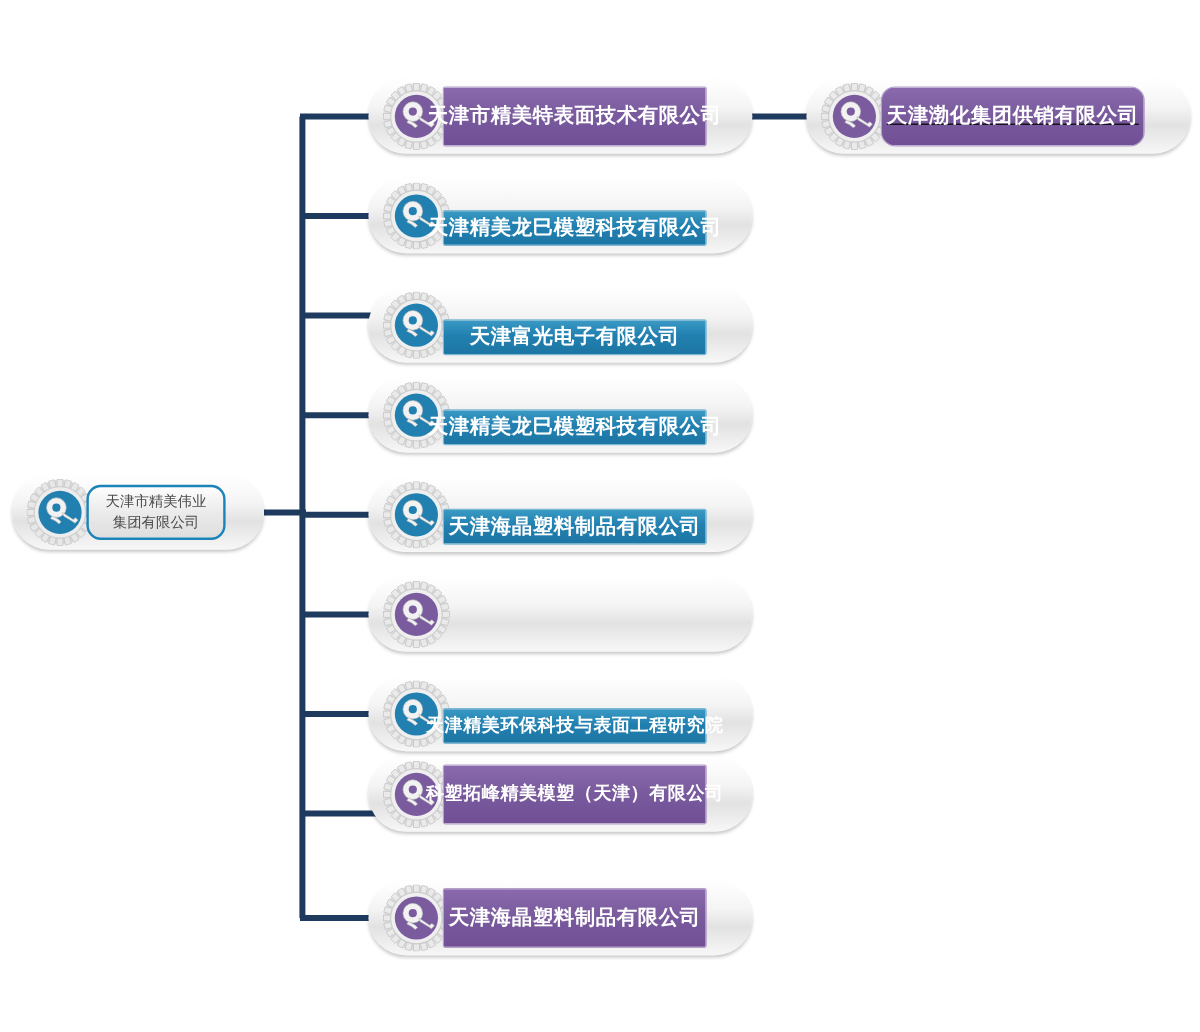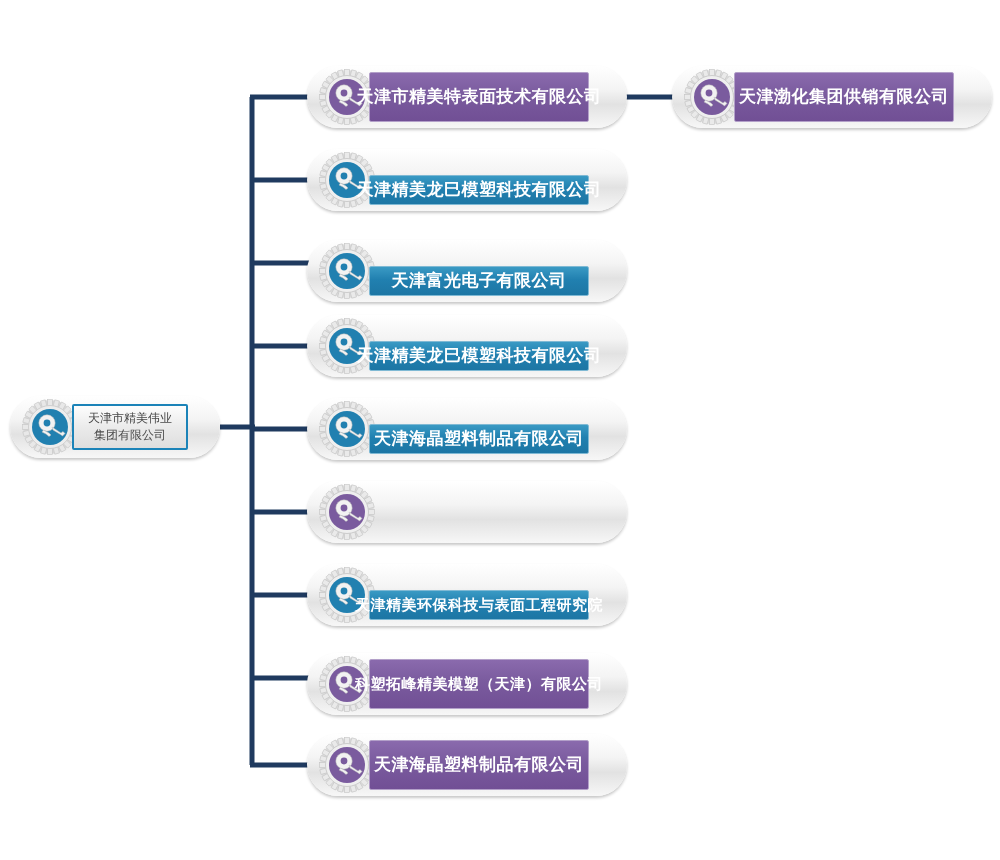--- a/index.html
+++ b/index.html
@@ -81,38 +81,39 @@
   .grandchild {
     left: 672px;
     width: 320px;
     height: 62px;
   }
   .grandchild .inner {
     left: 62px;
     top: 6px;
     right: 38px;
     bottom: 6px;
-    border-radius: 2px;
+    border-radius: 12px;
     background: linear-gradient(to bottom, #8a6aad 0%, #7a5b9e 45%, #714f95 100%);
     border: 1px solid #b3a0c9;
+    text-decoration: underline;
   }
 
   
   .root {
     left: 10px;
     top: 396px;
     width: 210px;
     height: 62px;
   }
   .root .inner {
     left: 62px;
     top: 8px;
     right: 32px;
     bottom: 8px;
-    border-radius: 2px;
+    border-radius: 12px;
     background: linear-gradient(to bottom, #fdfdfd 0%, #ebebeb 50%, #dedede 100%);
     border: 2px solid #1b83b8;
     flex-direction: column;
   }
   .root .label {
     color: #4a4a4a;
     font-size: 12px;
     font-weight: normal;
     letter-spacing: 0;
     line-height: 1.45;
@@ -505,21 +506,21 @@
               <circle cx="25" cy="24" r="3.4" fill="#2180B0" stroke="none"></circle>
               <path d="M30 28 L39 34 L41 32.5 L43 34.5 L40.5 37 L38.5 35.5 L31 31 Z"></path>
               <path d="M21.5 31 L27 34 L29 36 L27 37.5 L24 35 L20 33 Z"></path>
             </g>
           </svg>
         </span>
     <span class="inner">
       <span class="label" style="font-size: 15px; font-family: Liberation Serif, serif;">天津精美环保科技与表面工程研究院</span>
     </span>
   </div>
-      <div class="node child purple" style="top: 653px; font-family: Liberation Serif, serif;">
+      <div class="node child purple" style="top: 631px; font-family: Liberation Serif, serif;">
     <span class="gear-wrap">
           <svg viewBox="0 0 56 56" xmlns="http://www.w3.org/2000/svg">
             <circle cx="28" cy="28" r="27" fill="#dcdcdc"></circle>
             <g fill="#eaeaea" stroke="#c4c4c4" stroke-width="0.6">
               <rect x="25.6" y="0.5" width="4.8" height="7" transform="rotate(0 28 28)"></rect>
               <rect x="25.6" y="0.5" width="4.8" height="7" transform="rotate(15 28 28)"></rect>
               <rect x="25.6" y="0.5" width="4.8" height="7" transform="rotate(30 28 28)"></rect>
               <rect x="25.6" y="0.5" width="4.8" height="7" transform="rotate(45 28 28)"></rect>
               <rect x="25.6" y="0.5" width="4.8" height="7" transform="rotate(60 28 28)"></rect>
               <rect x="25.6" y="0.5" width="4.8" height="7" transform="rotate(75 28 28)"></rect>

